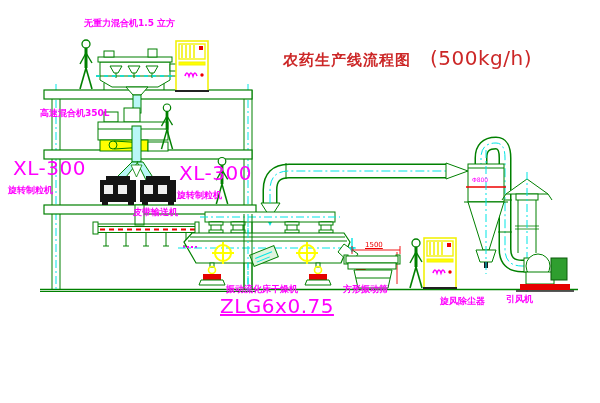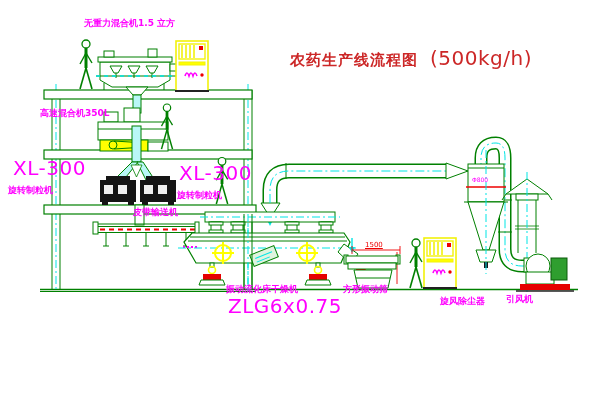--- a/index.html
+++ b/index.html
@@ -268,35 +268,35 @@
   <g>
     <use href="#cabinet" transform="translate(176,41)"></use>
   </g>
   <g>
     <use href="#cabinet" transform="translate(424,238)"></use>
   </g>
 </svg>
 
   <div class="lbl mag-s" style="left:84px;top:11px;margin-top:8px;">无重力混合机1.5 立方</div>
 
-  <div class="lbl red-t1" style="left:290px;top:53px;font-family:Liberation Serif, serif;">农药生产线流程图</div>
+  <div class="lbl red-t1" style="left:283px;top:53px;font-family:Liberation Serif, serif;">农药生产线流程图</div>
   <div class="lbl red-t2" style="left:396px;top:48px;">(500kg/h)</div>
 
   <div class="lbl mag-s" style="left:40px;top:109px;">高速混合机350L</div>
 
   <div class="lbl mag-m" style="left:13px;top:158px;">XL-300</div>
   <div class="lbl mag-s" style="left:8px;top:186px;">旋转制粒机</div>
 
   <div class="lbl mag-m" style="left:179px;top:163px;">XL-300</div>
   <div class="lbl mag-s" style="left:177px;top:191px;">旋转制粒机</div>
 
   <div class="lbl mag-s" style="left:133px;top:208px;">皮带输送机</div>
 
   <div class="lbl mag-s" style="left:226px;top:285px;">振动流化床干燥机</div>
-  <div class="lbl mag-m" style="left:228px;top:296px;">ZLG6x0.75</div>
+  <div class="lbl mag-m" style="left:220px;top:296px;text-decoration:underline;">ZLG6x0.75</div>
 
   <div class="lbl mag-s" style="left:343px;top:285px;">方形振动筛</div>
 
   <div class="lbl mag-s" style="left:440px;top:297px;">旋风除尘器</div>
   <div class="lbl mag-s" style="left:506px;top:295px;">引风机</div>
 
   <div class="lbl mag-xs" style="left:472px;top:177px;">Φ800</div>
   <div class="lbl red-xs" style="left:365px;top:242px;text-decoration:underline;">1500</div>
 </div>
 

